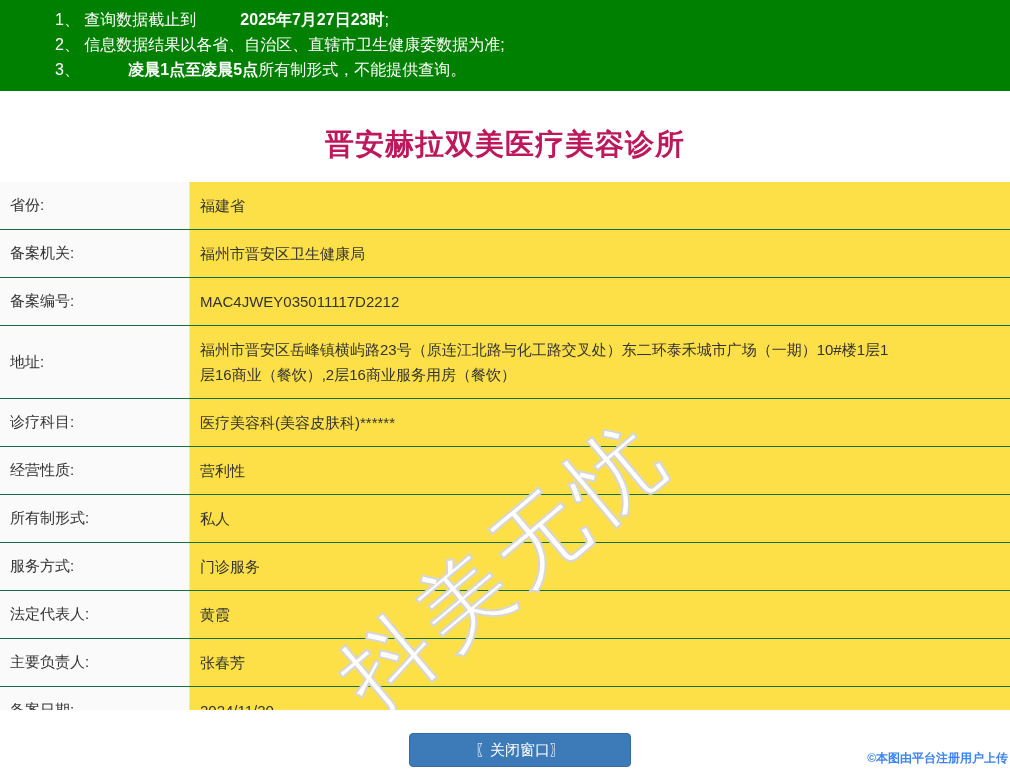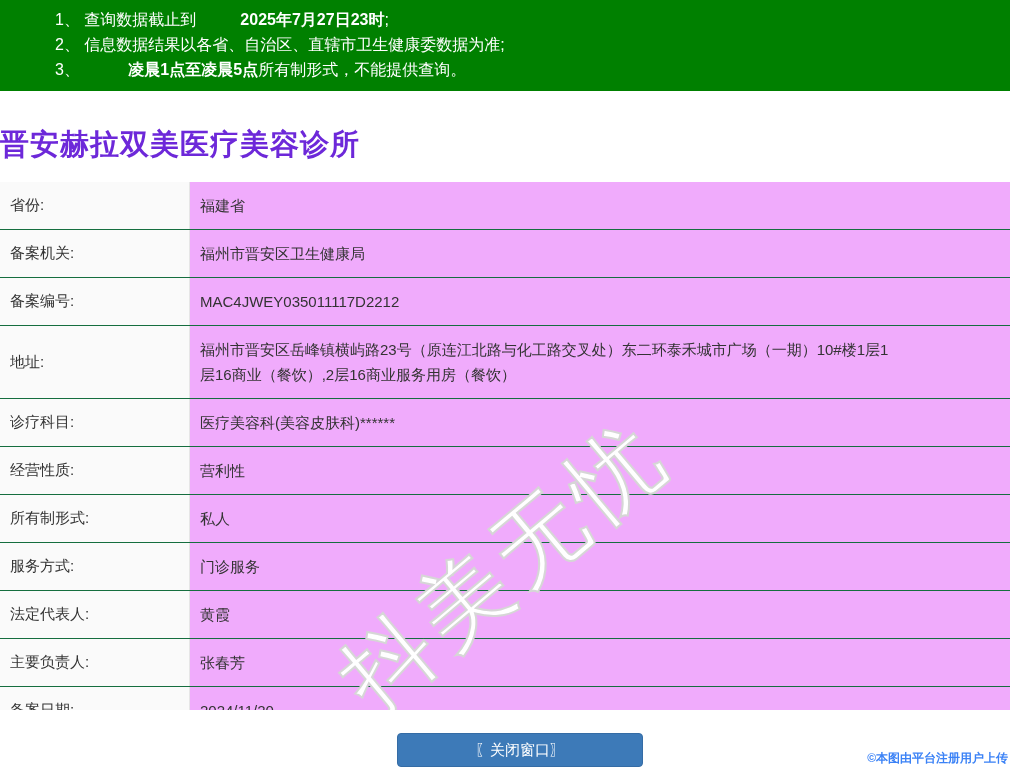--- a/index.html
+++ b/index.html
@@ -21,41 +21,41 @@
     color: #ffffff;
     font-size: 16px;
     line-height: 25px;
     white-space: nowrap;
   }
   .notice-line b { font-weight: 700; padding-left: 44px; }
 
   
   .page-title {
     margin-top: 34px;
-    text-align: left;
+    text-align: center;
     font-size: 29px;
     font-weight: 600;
-    color: #6d28d9;
+    color: #be185d;
     letter-spacing: 1px;
     font-family: Liberation Serif, serif;
   }
 
   
   .table-clip {
     margin-top: 17px;
     height: 528px;
     overflow: hidden;
     position: relative;
   }
   .info-row {
     display: flex;
     align-items: stretch;
     min-height: 48px;
     border-bottom: 1px solid #156e3f;
-    background: #f0abfc;
+    background: #fde047;
   }
   .row-label {
     width: 190px;
     flex: 0 0 190px;
     background: #fafafa;
     border-right: 1px solid #e6e6e6;
     display: flex;
     align-items: center;
     padding-left: 10px;
     font-size: 15px;
@@ -73,21 +73,21 @@
     overflow: hidden;
   }
   .row-value .vline { white-space: nowrap; overflow: hidden; }
 
   
   .close-button {
     display: block;
     position: relative;
     left: 15px;
     margin: 23px auto 0;
-    width: 246px;
+    width: 222px;
     height: 34px;
     background: #3d7ab8;
     border: 1px solid #356ca5;
     border-radius: 4px;
     color: #ffffff;
     font-size: 15px;
     font-family: "Liberation Sans", sans-serif;
     text-align: center;
     cursor: pointer;
   }

